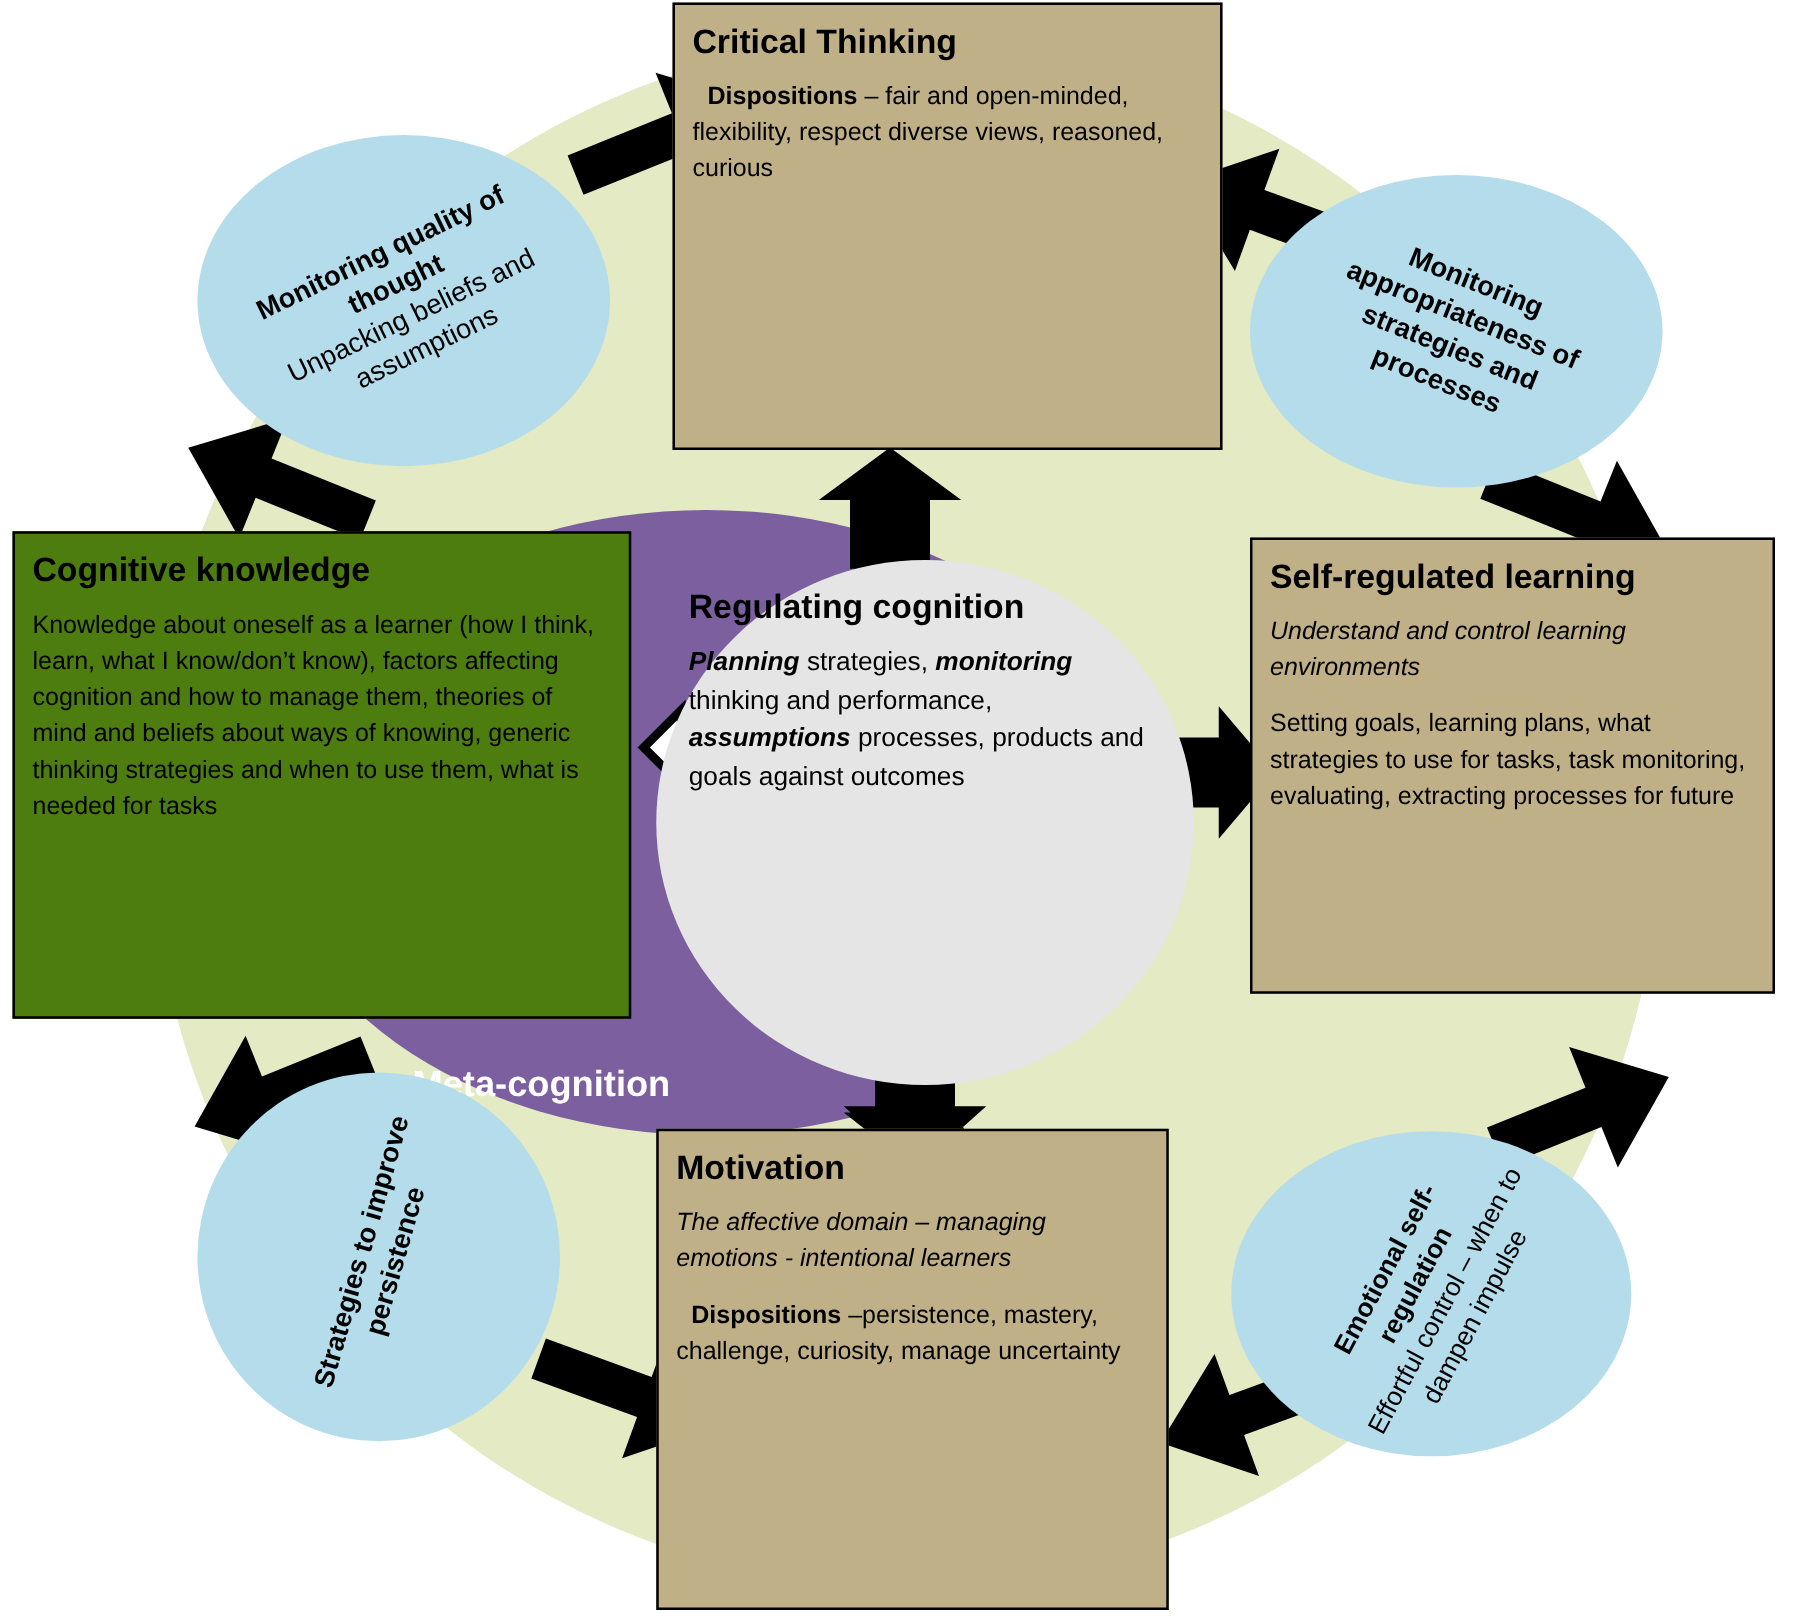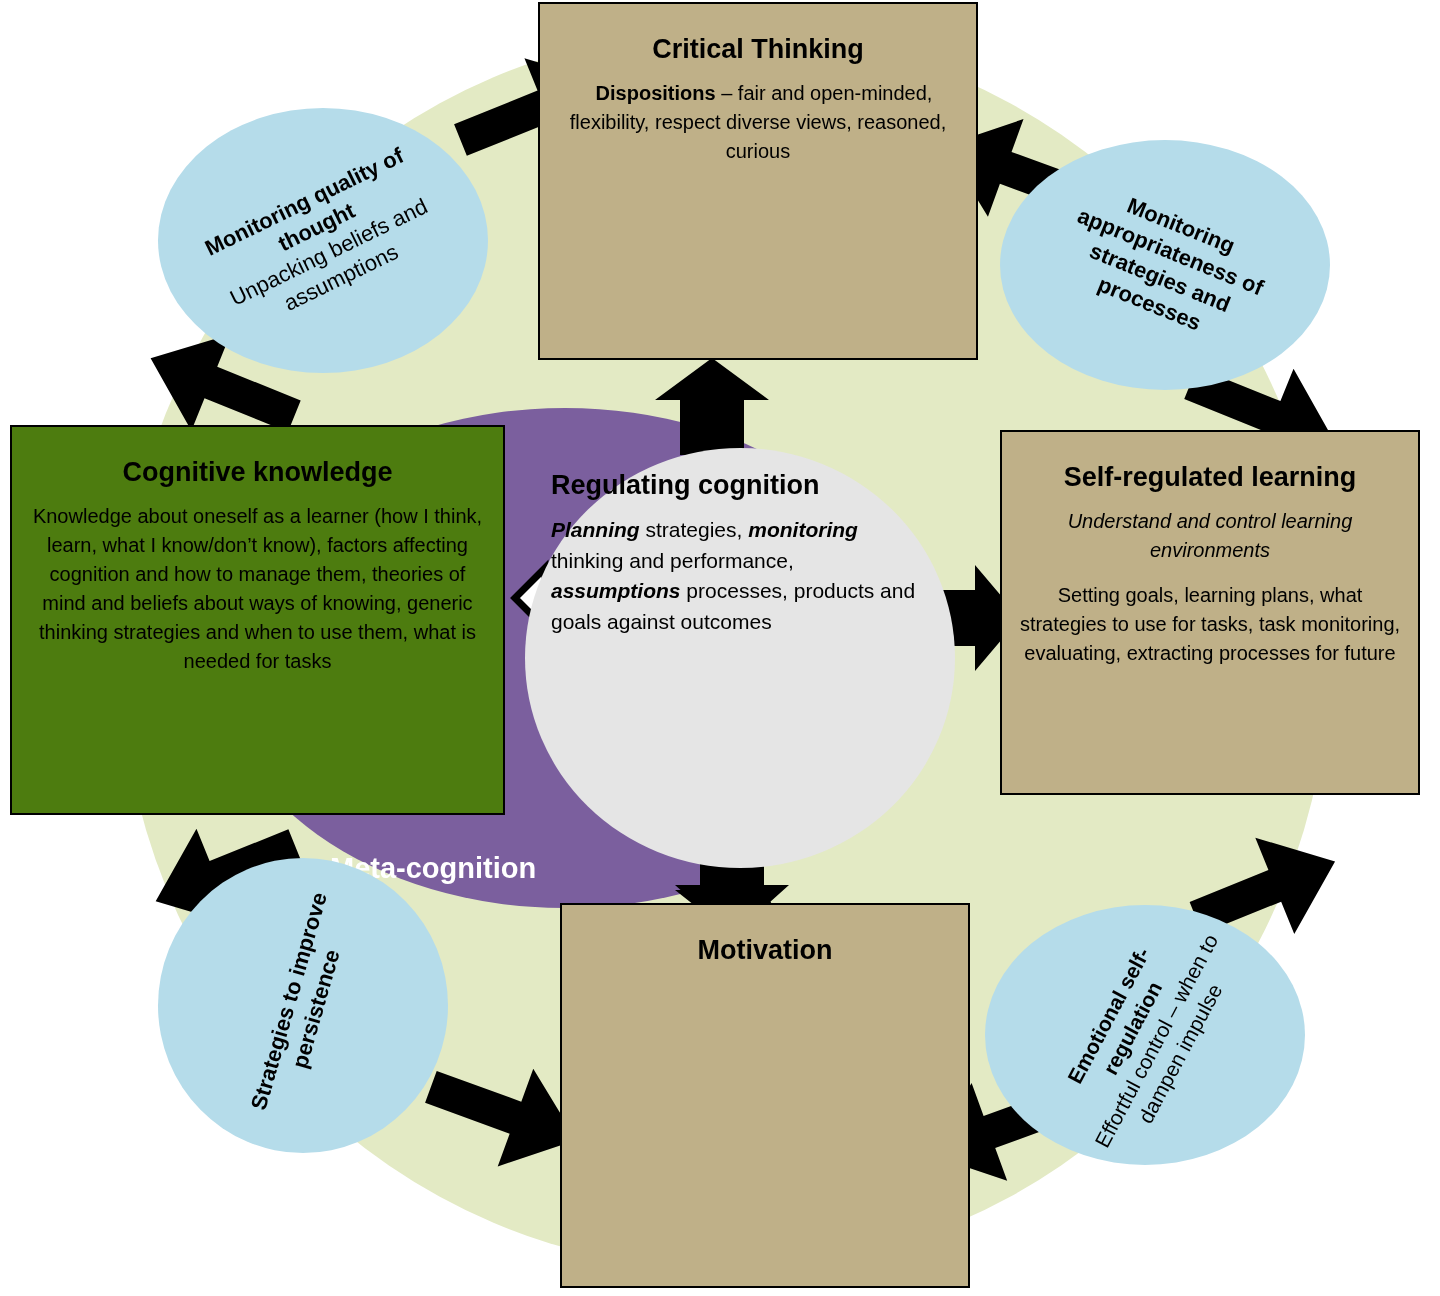--- a/index.html
+++ b/index.html
@@ -71,22 +71,22 @@
     font-size: 21px;
     line-height: 1.46;
   }
   .center-ellipse .c-body i { font-style: italic; font-weight: bold; }
 
   
   .box {
     position: absolute;
     border: 2px solid #000;
     box-sizing: border-box;
-    padding: 26px 14px;
-    text-align: center;
+    padding: 10px 14px;
+    text-align: left;
   }
   .box .b-title {
     font-size: 27px;
     font-weight: bold;
     margin: 4px 0 14px 0;
   }
   .box .b-text {
     font-size: 20px;
     line-height: 1.45;
   }
@@ -94,21 +94,21 @@
   .box .b-text p:last-child { margin-bottom: 0; }
   .box .b-text i { font-style: italic; }
   .box .b-text b { font-weight: bold; margin-left: 12px; }
 
   .box-tan { background: #bfb088; }
   .box-lilac { background: #4d7c0f; }
 
   #box-critical   { left: 538px; top: 2px;   width: 440px; height: 358px; }
   #box-cognitive  { left: 10px;  top: 425px; width: 495px; height: 390px; }
   #box-selfreg    { left: 1000px;top: 430px; width: 420px; height: 365px; }
-  #box-motivation { left: 560px; top: 903px; width: 410px; height: 385px; }
+  #box-motivation { left: 525px; top: 903px; width: 410px; height: 385px; }
 
   
   .blue-ellipse {
     position: absolute;
     background: #b5dcea;
     border-radius: 50%;
     display: flex;
     align-items: center;
     justify-content: center;
   }
@@ -196,20 +196,24 @@
   <div id="box-selfreg" class="box box-tan">
     <div class="b-title">Self-regulated learning</div>
     <div class="b-text">
         <p><i>Understand and control learning environments</i></p>
         <p>Setting goals, learning plans, what strategies to use for tasks, task monitoring, evaluating, extracting processes for future</p>
       </div>
   </div>
 
   <div id="box-motivation" class="box box-tan">
     <div class="b-title">Motivation</div>
+    <div class="b-text">
+        <p><i>The affective domain – managing emotions - intentional learners</i></p>
+        <p><b>Dispositions</b> –persistence, mastery, challenge, curiosity, manage uncertainty</p>
+      </div>
   </div>
 
   <div id="ell-tl" class="blue-ellipse">
     <div class="blue-inner">
       <span class="hl">Monitoring quality of thought</span>
       <span class="sub">Unpacking beliefs and assumptions</span>
     </div>
   </div>
 
   <div id="ell-tr" class="blue-ellipse">

